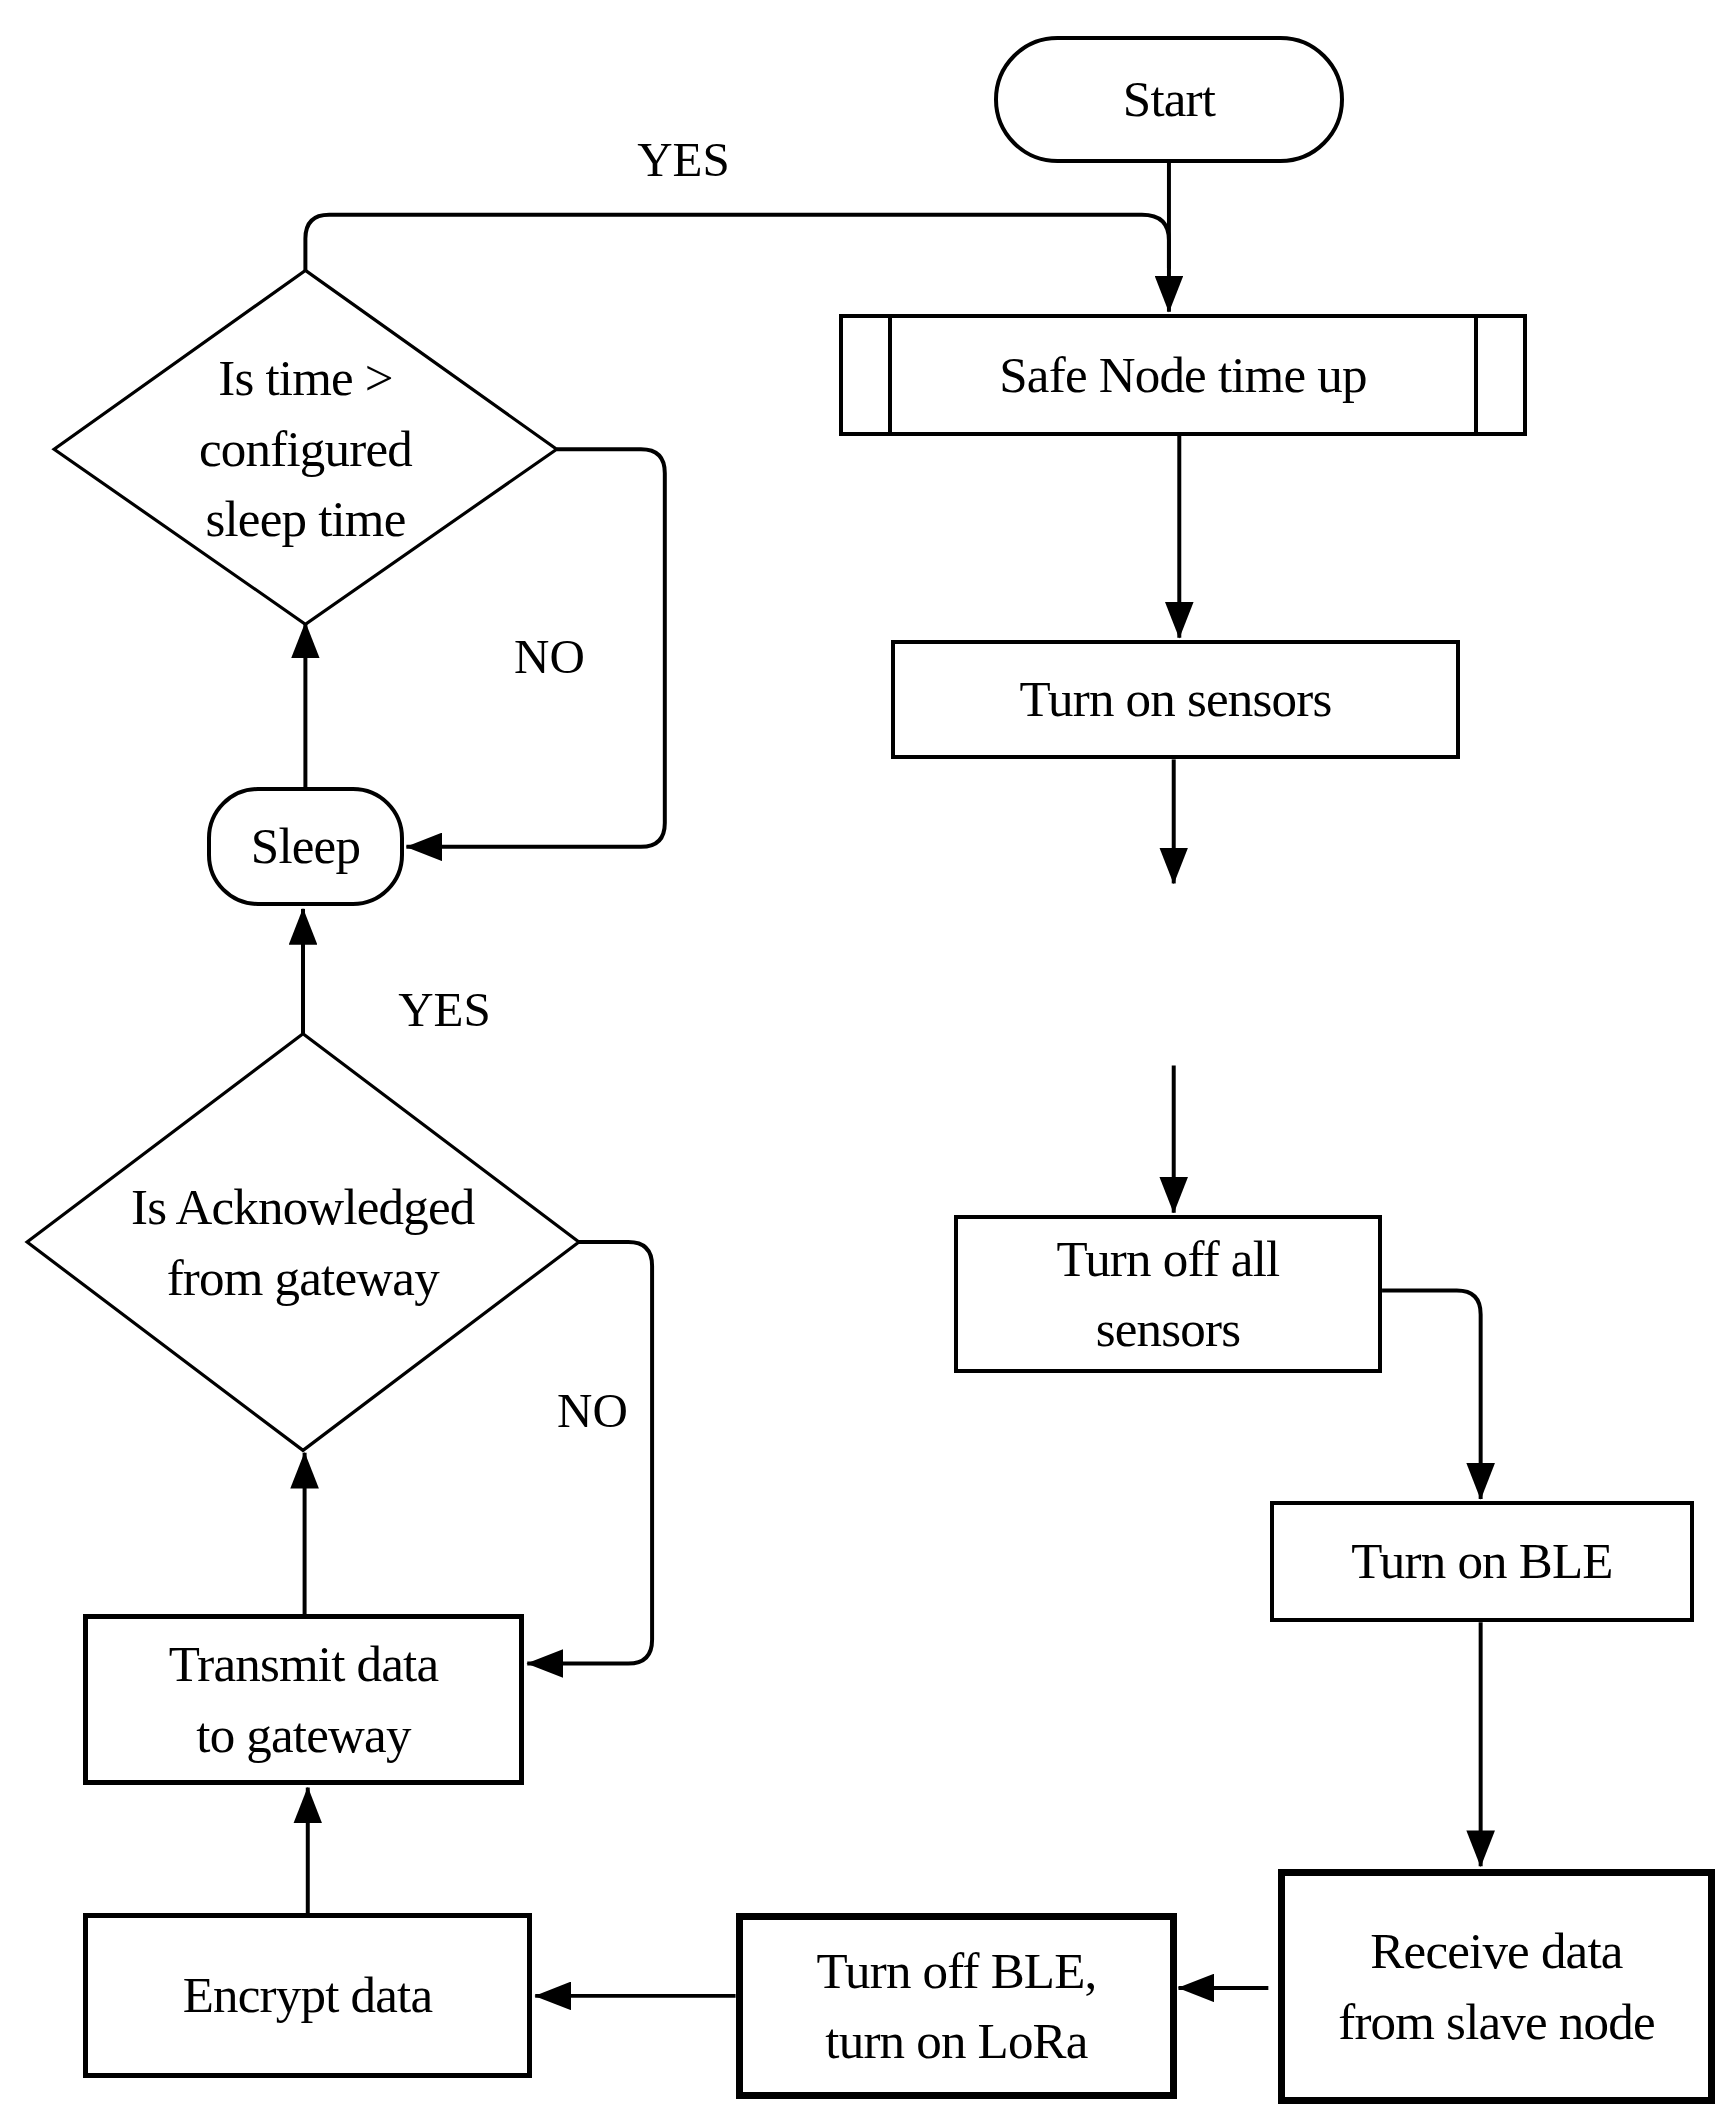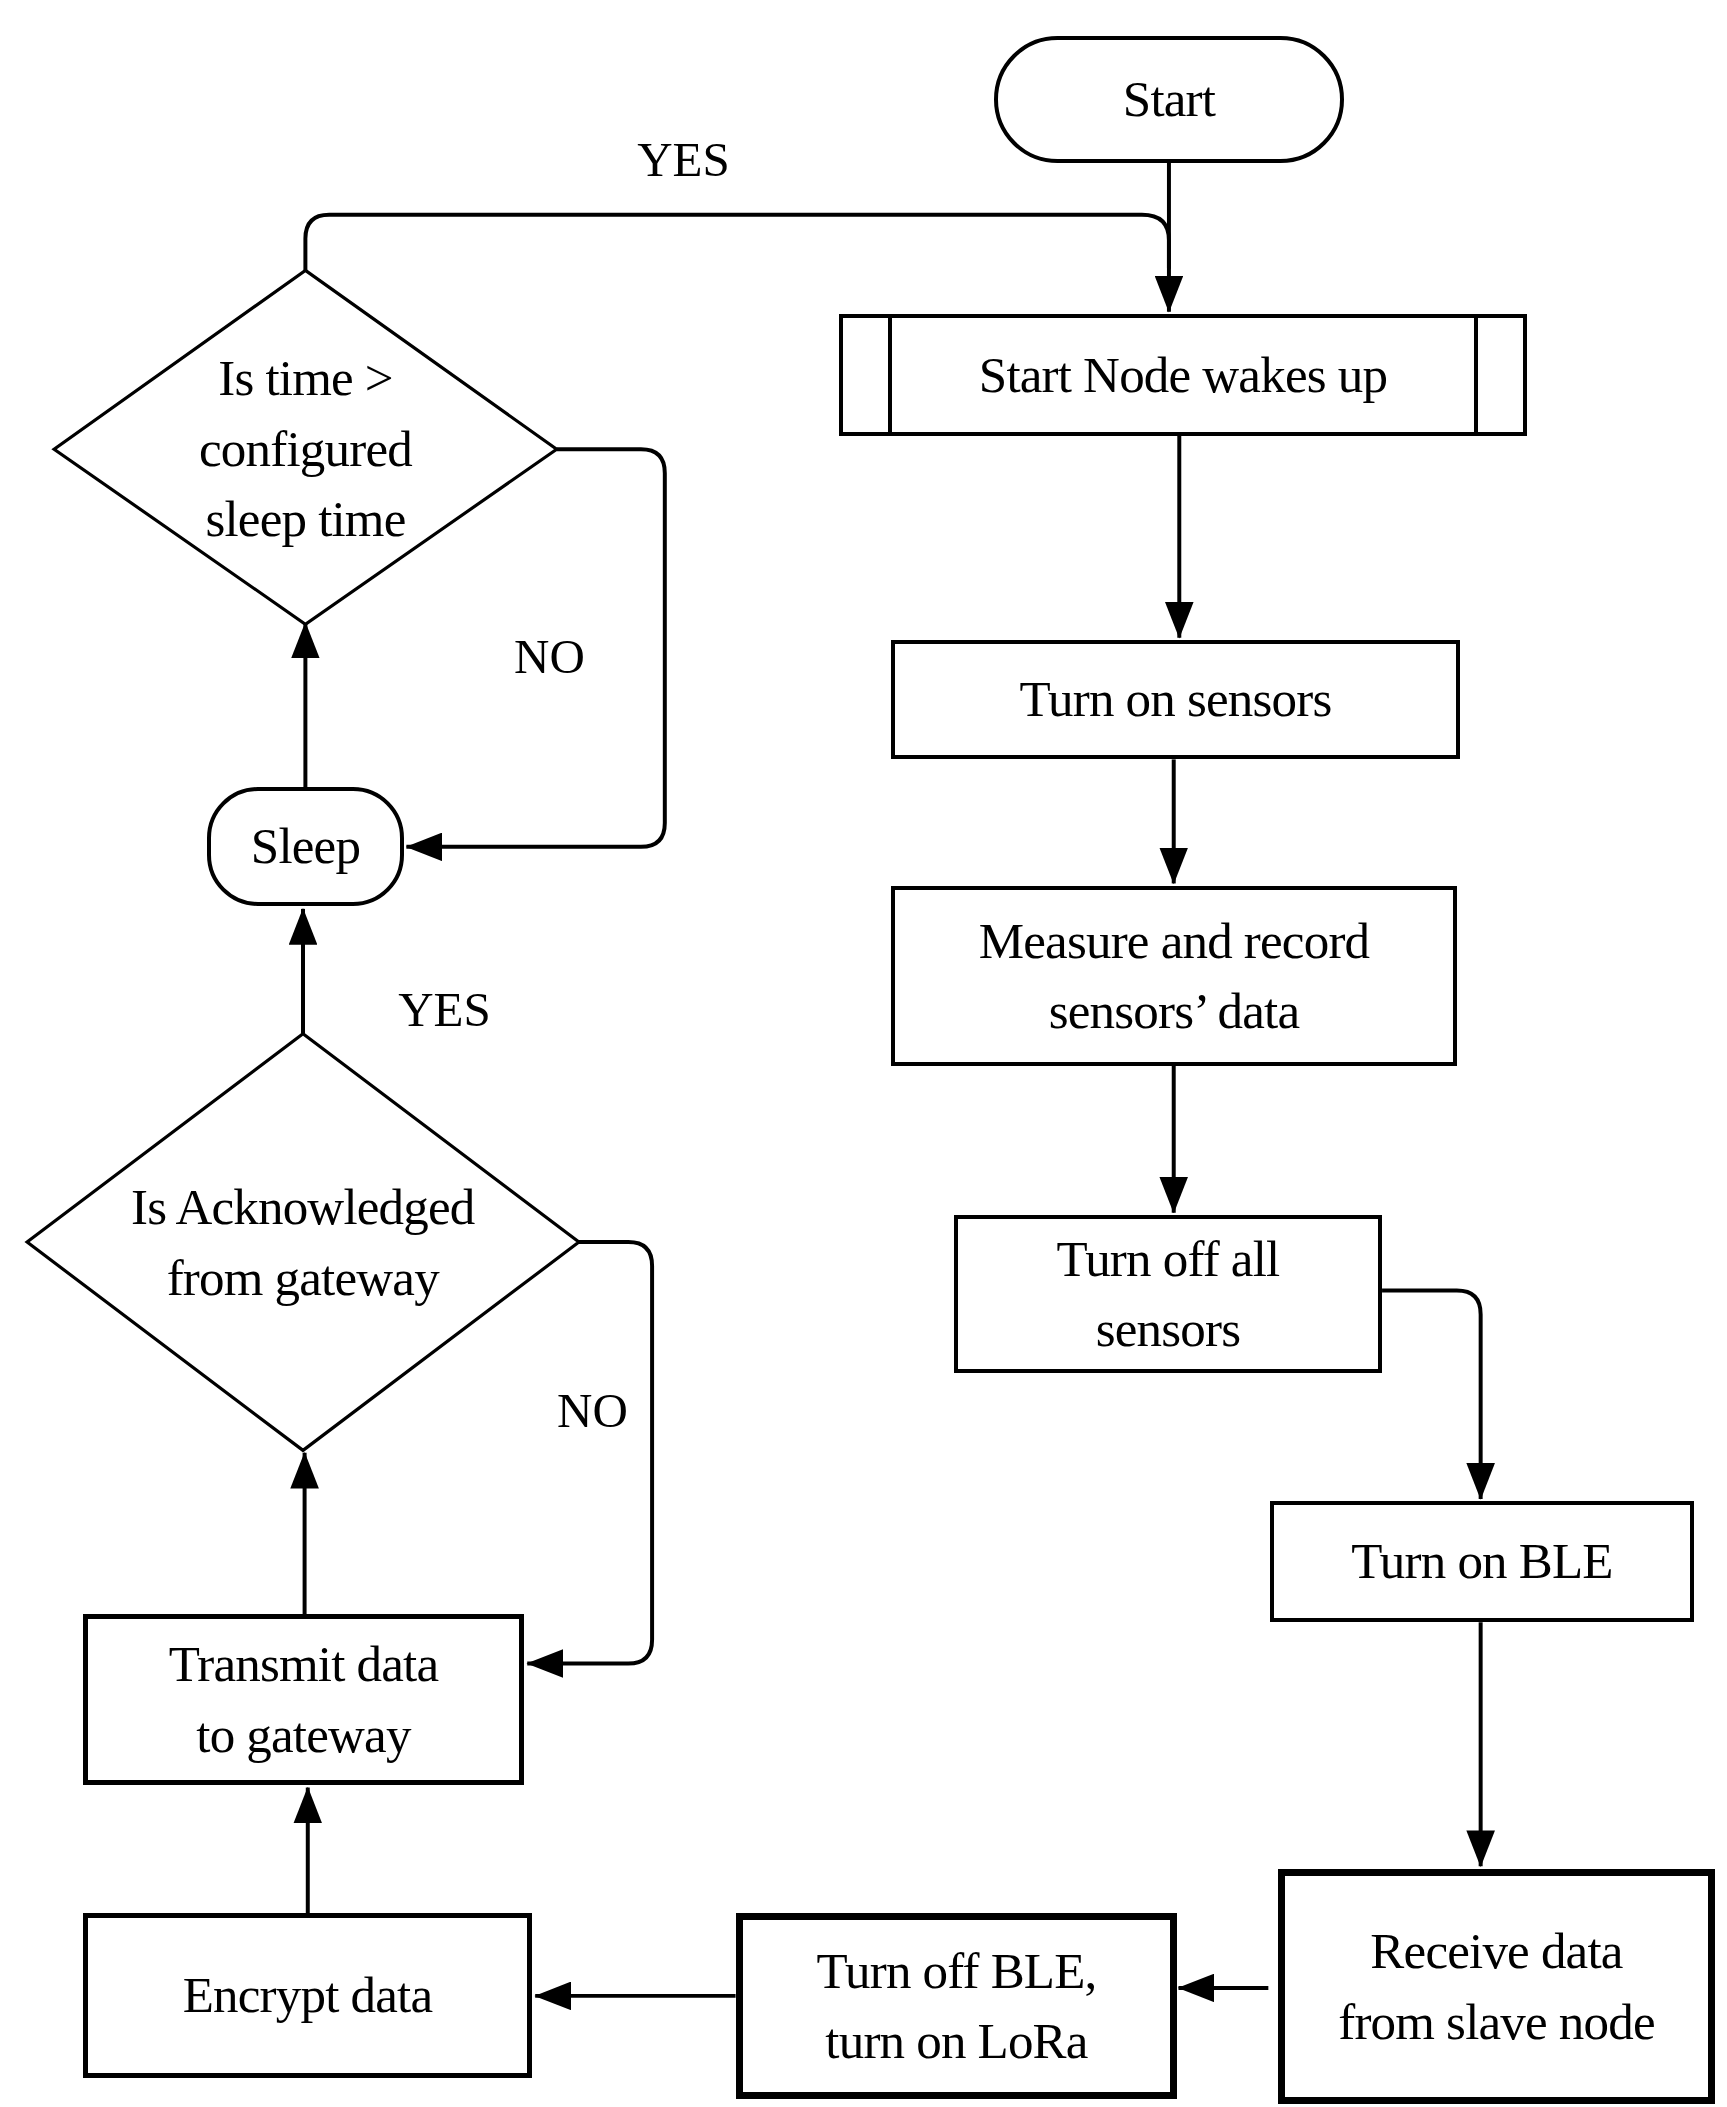--- a/index.html
+++ b/index.html
@@ -111,31 +111,27 @@
     <polygon class="diamond" points="381,1300 728,1562 381,1824 34,1562"></polygon>
   </svg>
 
   <div class="node pill" style="left:994px; top:36px; width:350px; height:127px; border-radius:64px;">
     <span class="label">Start</span>
   </div>
 
   <div class="node rect" style="left:839px; top:314px; width:688px; height:122px;">
     <span class="vbar left"></span>
     <span class="vbar right"></span>
-    <span class="label">Start Node wakes up</span>
+    <span class="label">Safe Node time up</span>
   </div>
 
   <div class="node rect" style="left:891px; top:640px; width:569px; height:119px;">
     <span class="label">Turn on sensors</span>
   </div>
 
-  <div class="node rect" style="left:891px; top:886px; width:566px; height:180px;">
-    <span class="label">Measure and record
-sensors’ data</span>
-  </div>
 
   <div class="node rect" style="left:954px; top:1215px; width:428px; height:158px;">
     <span class="label">Turn off all
 sensors</span>
   </div>
 
   <div class="node rect" style="left:1270px; top:1501px; width:424px; height:121px;">
     <span class="label">Turn on BLE</span>
   </div>
 

